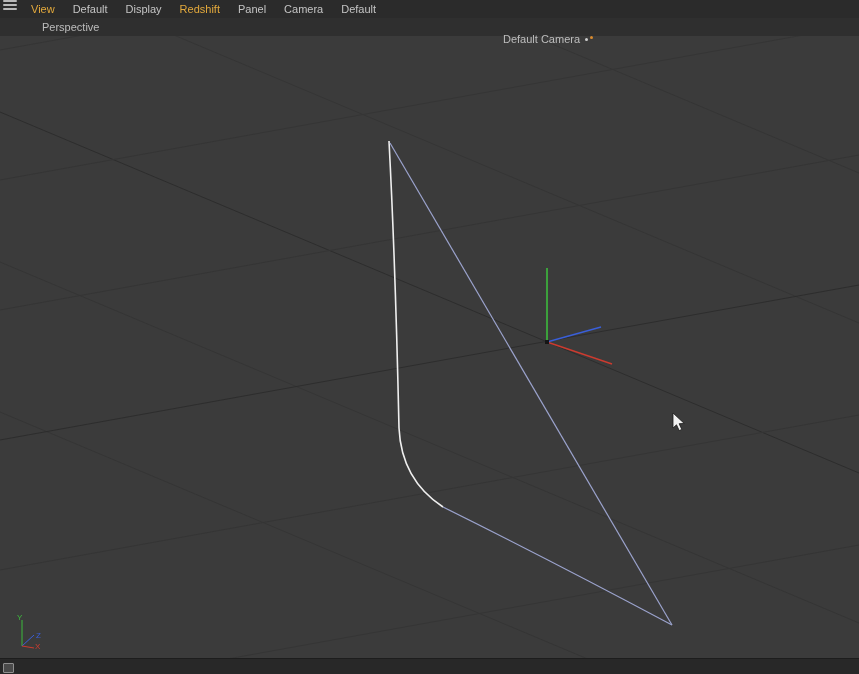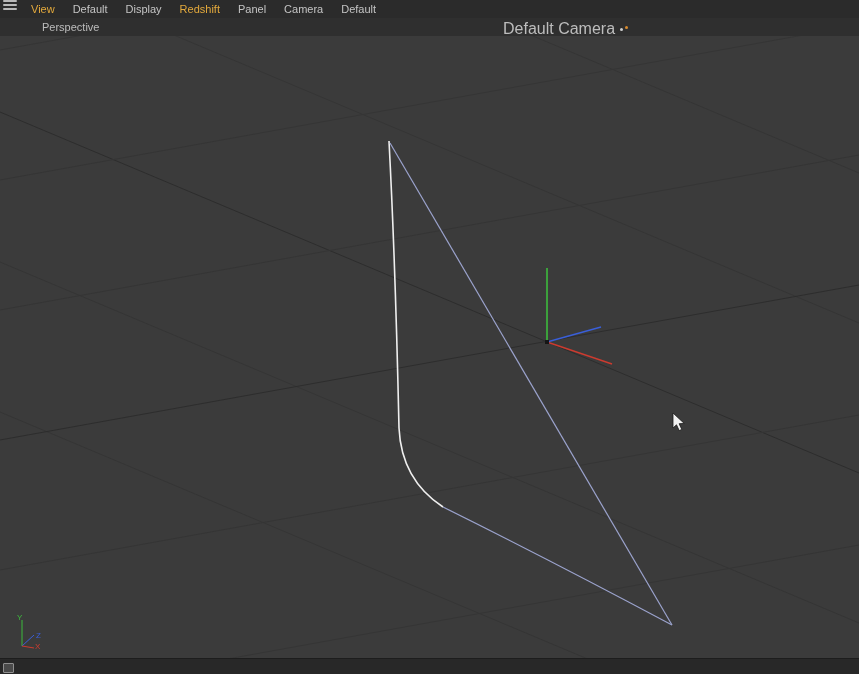--- a/index.html
+++ b/index.html
@@ -34,23 +34,23 @@
   
   .viewport-header {
     position:absolute; top:18px; left:0; right:0; height:18px;
     background:#2f2f2f; z-index:5;
   }
   .view-label {
     position:absolute; left:2px; top:0; line-height:18px;
     font-size:11px; color:#bdbdbd;margin-left:40px;
   }
   .camera-label {
-    position:absolute; left:503px; top:2px; height:18px;
+    position:absolute; left:503px; top:12px; height:18px;
     display:flex; align-items:center; gap:5px;
-    font-size:16px; color:#bdbdbd;
+    font-size:11px; color:#bdbdbd;
   }
   .camera-icon { display:inline-flex; gap:2px; align-items:center; }
   .camera-icon b {
     display:block; width:3px; height:3px; border-radius:50%;
     background:#cfcfcf;
   }
   .camera-icon b.o { background:#d98b2e; margin-top:-4px; }
 
   
   .viewport {

